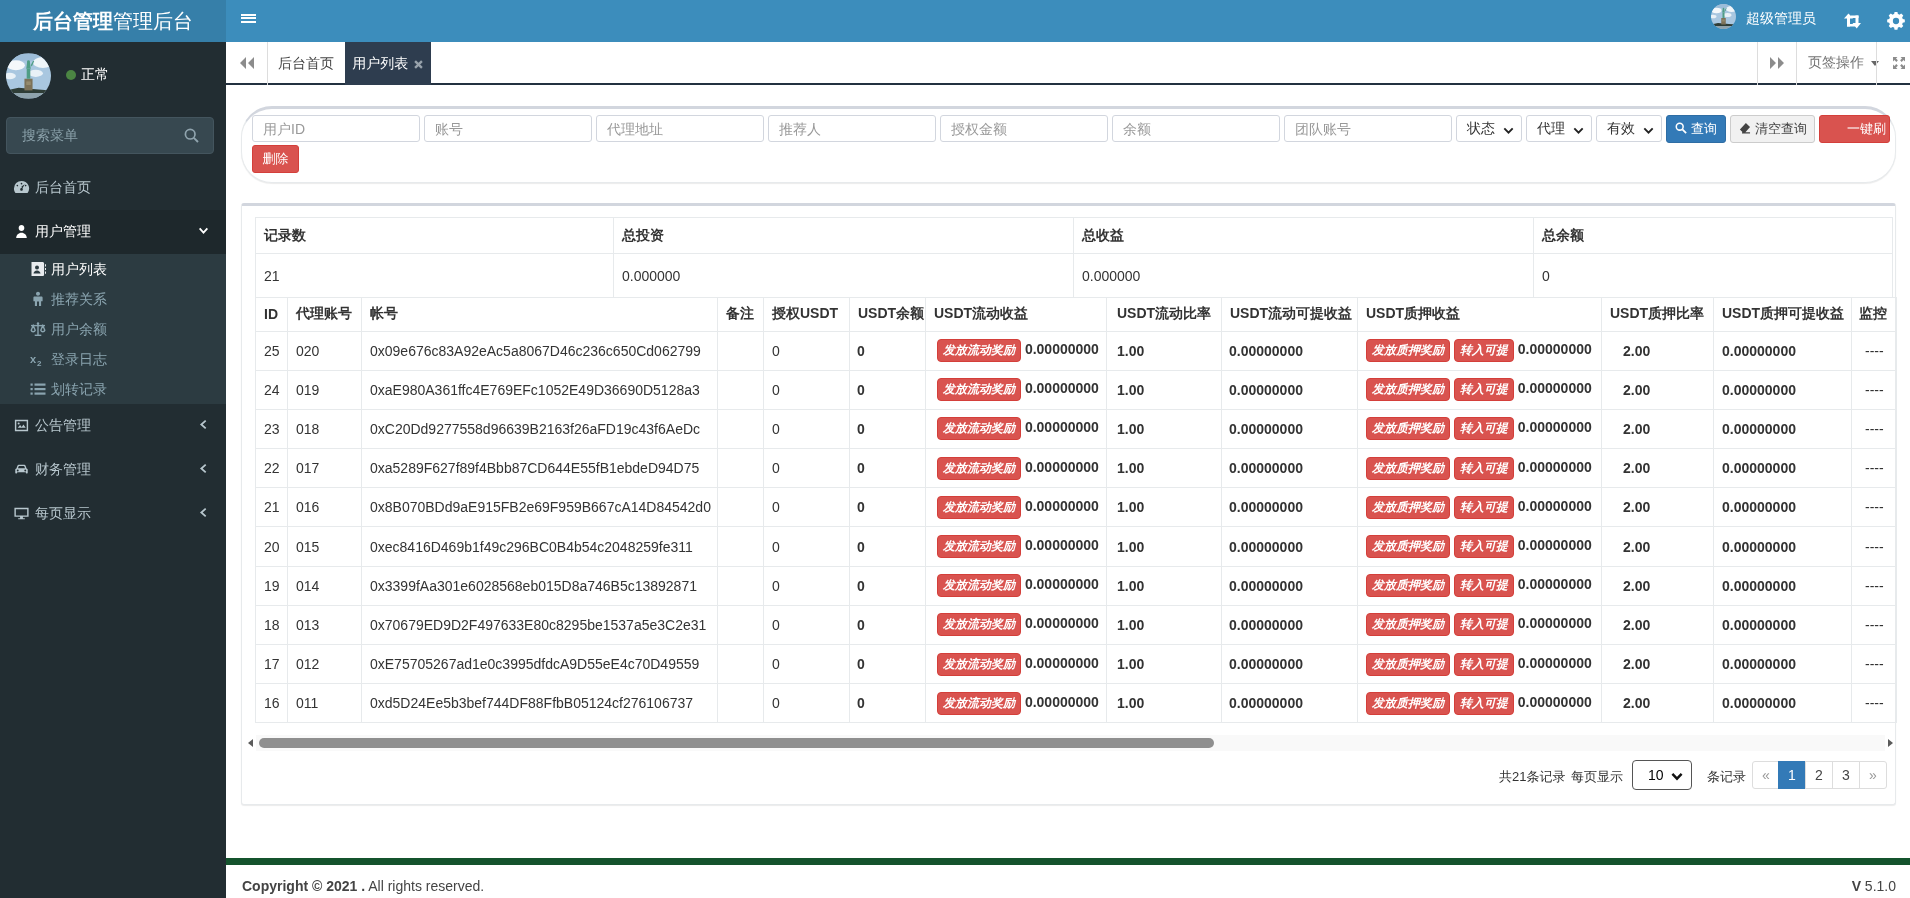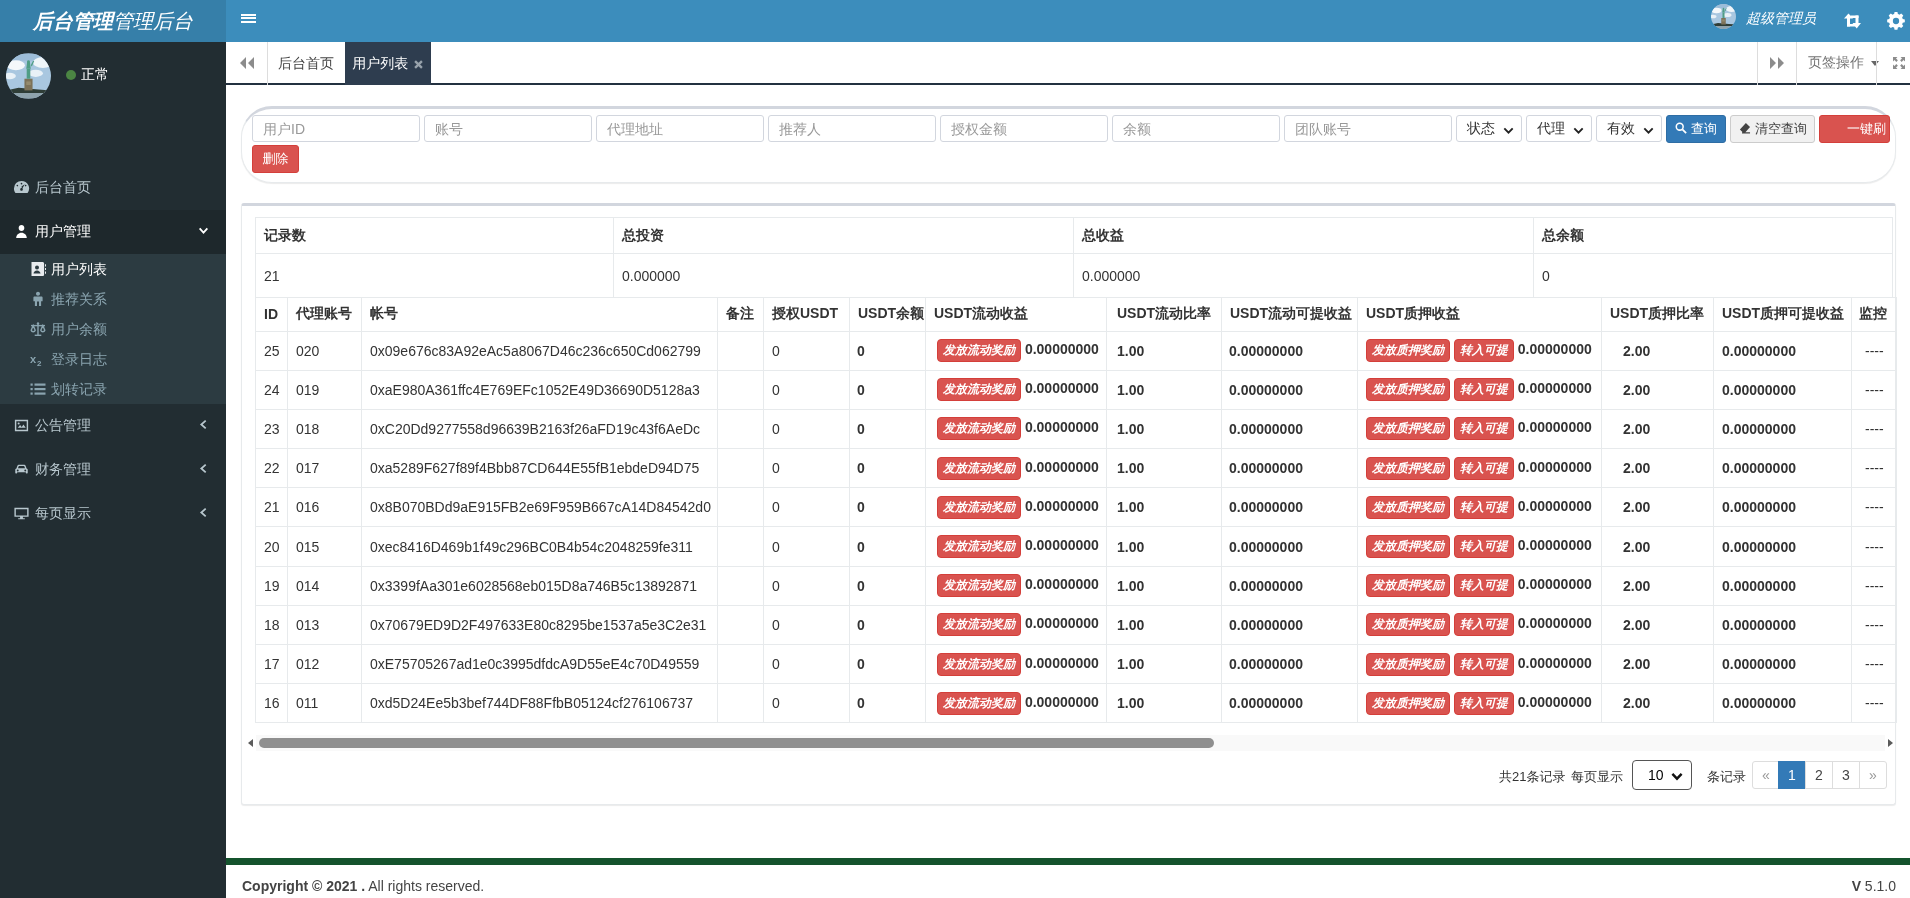--- a/index.html
+++ b/index.html
@@ -1,19 +1,19 @@
 <!DOCTYPE html>
 <html lang="zh"><head>
 <meta charset="utf-8">
 <title>后台管理</title>
 <style>
 * { margin:0; padding:0; box-sizing:border-box; }
 html,body { width:1910px; height:898px; overflow:hidden; }
 body { font-family:"Liberation Sans",sans-serif; font-size:14px; color:#333; background:#fff; position:relative; }
-#navbar { position:absolute; left:0; top:0; width:1910px; height:42px; background:#3c8dbc;font-style:italic; }
+#navbar { position:absolute; left:0; top:0; width:1910px; height:42px; background:#3c8dbc; }
 #logo { position:absolute; left:0; top:0; width:226px; height:42px; background:#367fa9; color:#fff; text-align:center; line-height:42px; font-size:20px; }
 #logo b { font-weight:bold; }
 #hamburger { position:absolute; left:226px; top:0; width:44px; height:42px; }
 #hamburger div { position:absolute; left:15px; width:14.5px; height:2.1px; background:#fff; }
 #nav-avatar { position:absolute; left:1711px; top:4px; width:25px; height:25px; border-radius:50%; overflow:hidden; }
 #nav-user { position:absolute; left:1746px; top:0; height:42px; line-height:36px; color:#fff; font-size:14px; }
 #sidebar { position:absolute; left:0; top:42px; width:226px; height:856px; background:#222d32; }
 #sb-avatar { position:absolute; left:6px; top:11px; width:45px; height:46px; border-radius:50%; overflow:hidden; }
 #sb-status { position:absolute; left:66px; top:28px; width:10px; height:10px; border-radius:50%; background:#4b8543; }
 #sb-statustext { position:absolute; left:81px; top:24px; color:#fff; font-size:14px; }
@@ -126,20 +126,27 @@
         <path d="M0 41l14-3 22 2 14 1v3H0z" fill="#2f3d37"></path>
         <rect x="20.5" y="28" width="9" height="13" fill="#7d7258"></rect>
         <rect x="22.5" y="31" width="5" height="4" fill="#958a6c"></rect>
         <rect x="23" y="17" width="4" height="11" fill="#4f9d85"></rect>
         <path d="M23.5 9.5h3l1 7.5h-5z" fill="#4f9d85"></path>
         <circle cx="25" cy="9" r="1.6" fill="#4f9d85"></circle>
         <path d="M27.5 13l2.6-5 1.2.5-2.6 6z" fill="#4f9d85"></path>
       </svg></div>
   <div id="sb-status"></div>
   <div id="sb-statustext">正常</div>
+  <div id="sb-search">
+      <span>搜索菜单</span>
+      <svg style="position:absolute;right:14px;top:10px" width="15" height="15" viewBox="0 0 15 15">
+        <circle cx="6.2" cy="6.2" r="4.8" stroke="#90a4ae" stroke-width="1.7" fill="none"></circle>
+        <path d="M9.8 9.8L14 14" stroke="#90a4ae" stroke-width="1.9"></path>
+      </svg>
+    </div>
   <div id="menu">
     <div class="mi">
         <svg class="ic" viewBox="0 0 18 18">
           <path fill="#b8c7ce" d="M9 2a8 8 0 0 0-8 8c0 1.8.6 3.4 1.6 4.8h12.8A8 8 0 0 0 9 2zm0 2c.5 0 .9.4.9.9S9.5 5.8 9 5.8s-.9-.4-.9-.9S8.5 4 9 4zM4.6 6.1c.5 0 .9.4.9.9s-.4.9-.9.9-.9-.4-.9-.9.4-.9.9-.9zm8.8 0c.5 0 .9.4.9.9s-.4.9-.9.9-.9-.4-.9-.9.4-.9.9-.9zM9 8l3.5-2.4L10 9.9c.3.3.4.7.4 1.1 0 .9-.6 1.5-1.4 1.5s-1.4-.6-1.4-1.5S8.2 9.5 9 9.5c.1 0 .2 0 .3.1L9 8z"></path>
         </svg>
         <span class="t">后台首页</span>
       </div>
     <div class="mi active">
         <svg class="ic" viewBox="0 0 18 18">
           <path fill="#fff" d="M9 2.2c1.7 0 3 1.4 3 3.2S10.7 8.6 9 8.6 6 7.2 6 5.4 7.3 2.2 9 2.2zM3.4 15.8c0-3.1 2.5-5.6 5.6-5.6s5.6 2.5 5.6 5.6z"></path>

